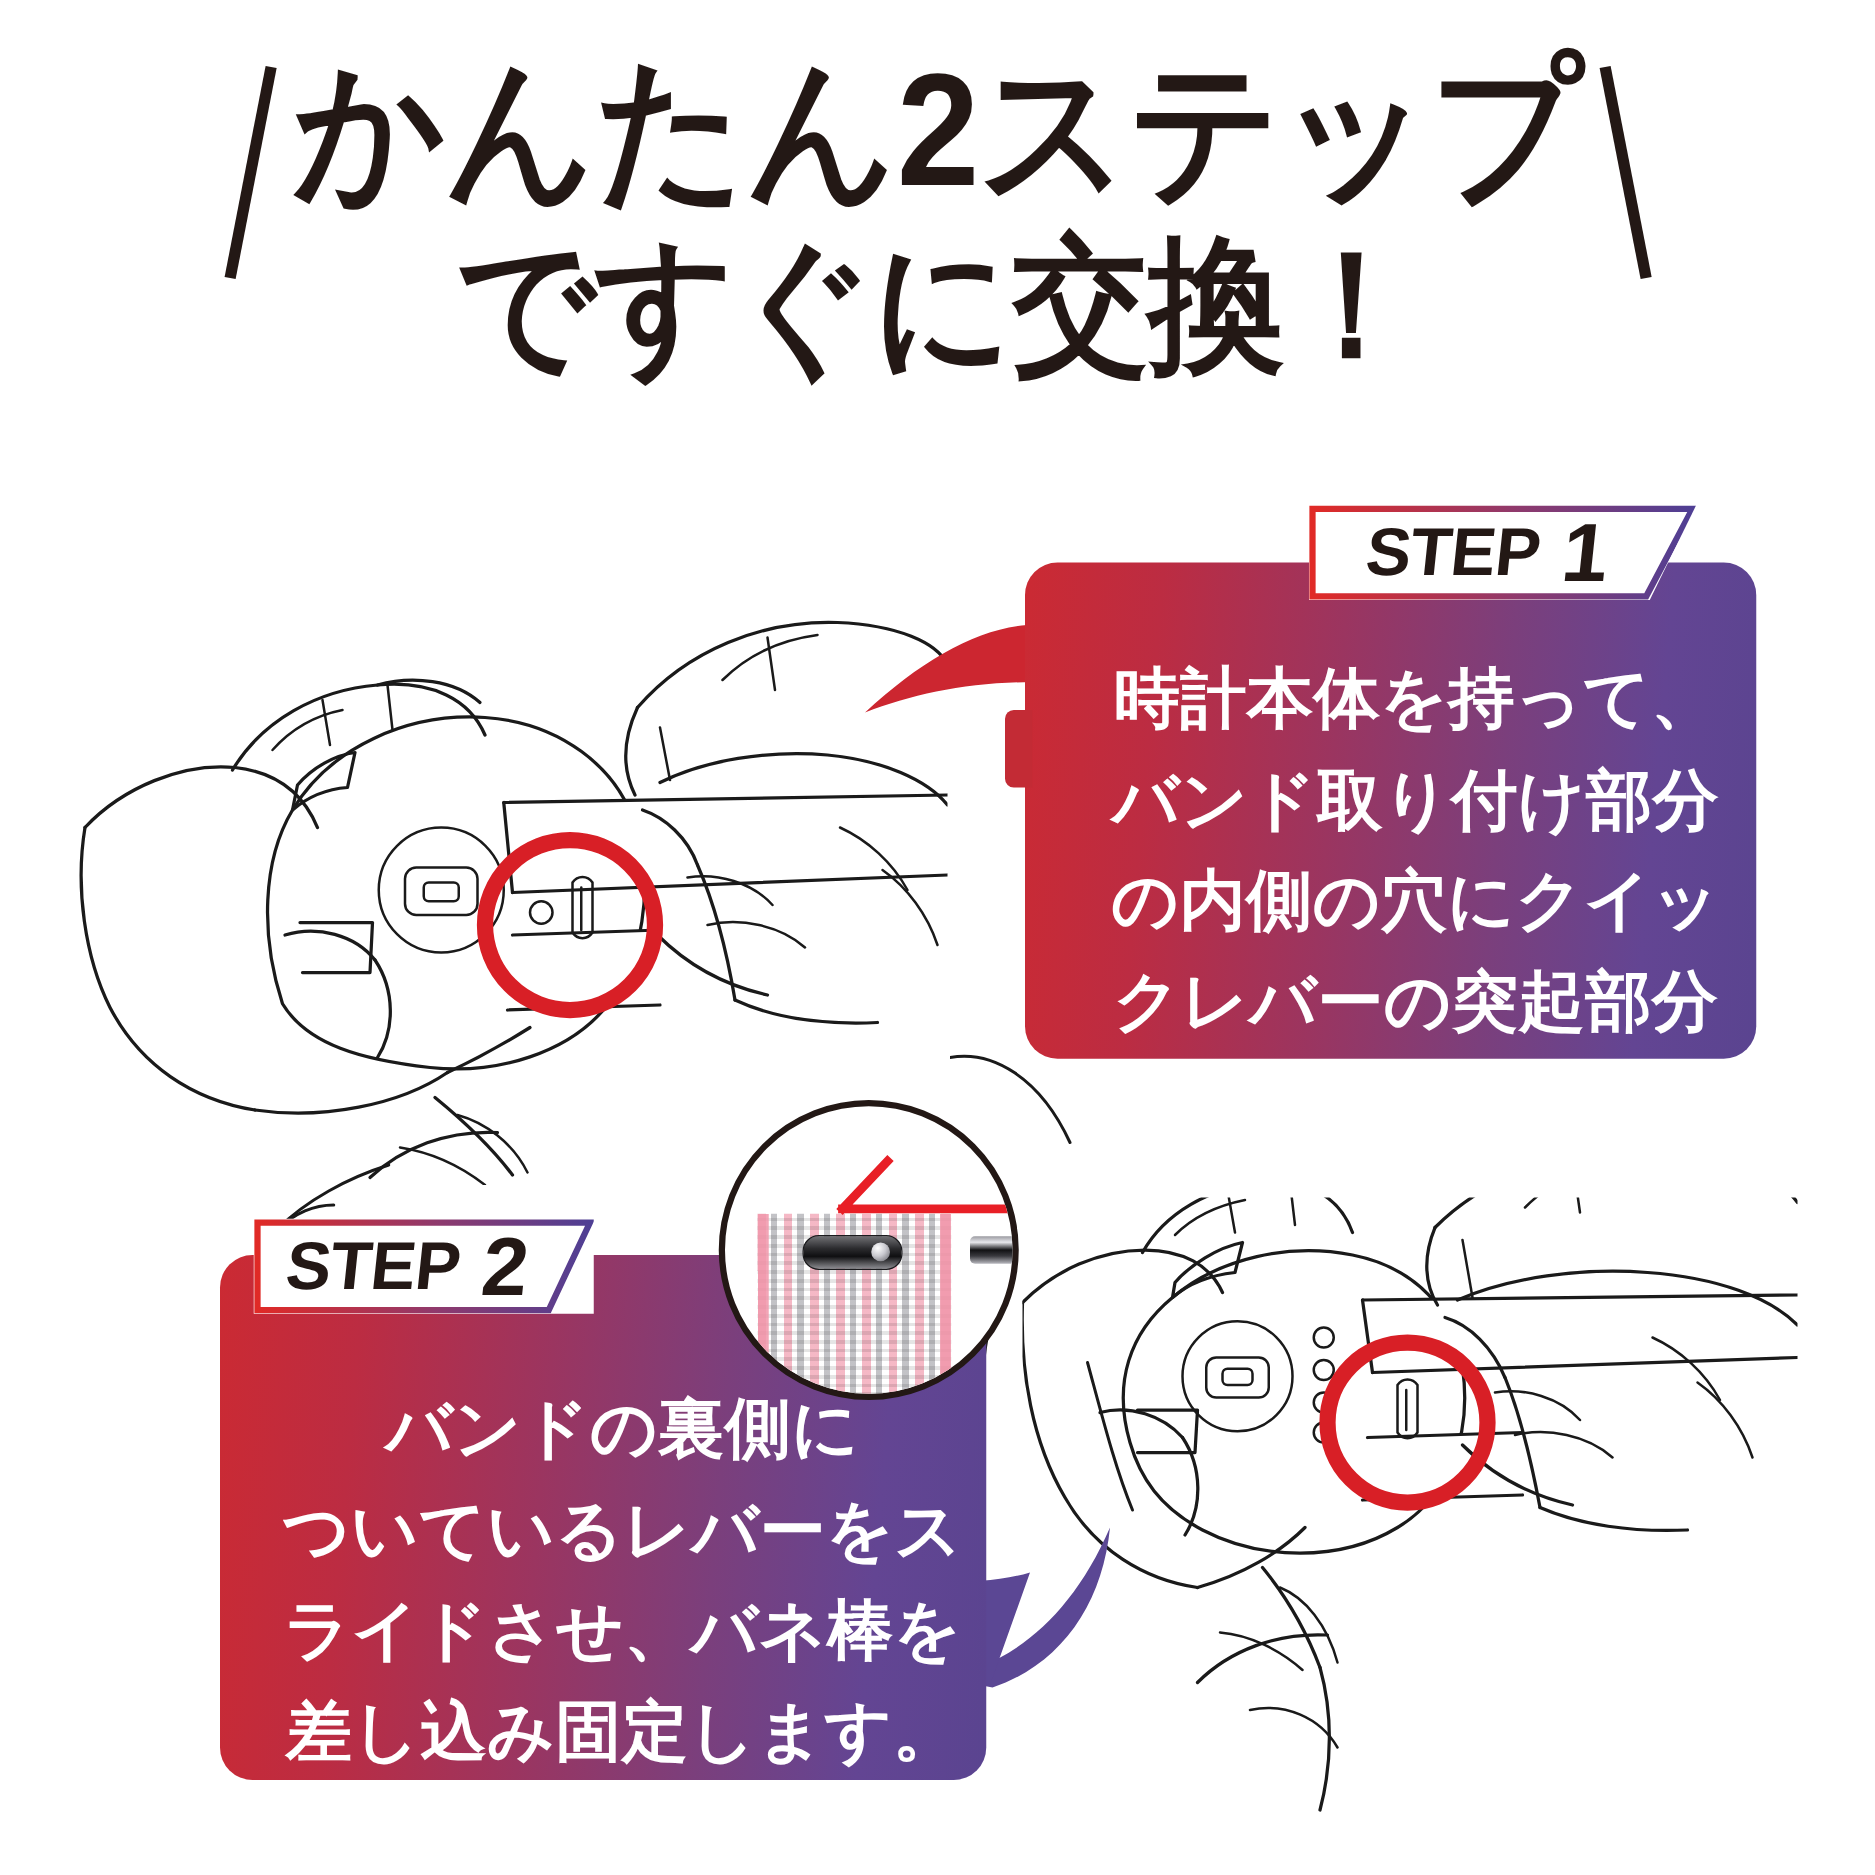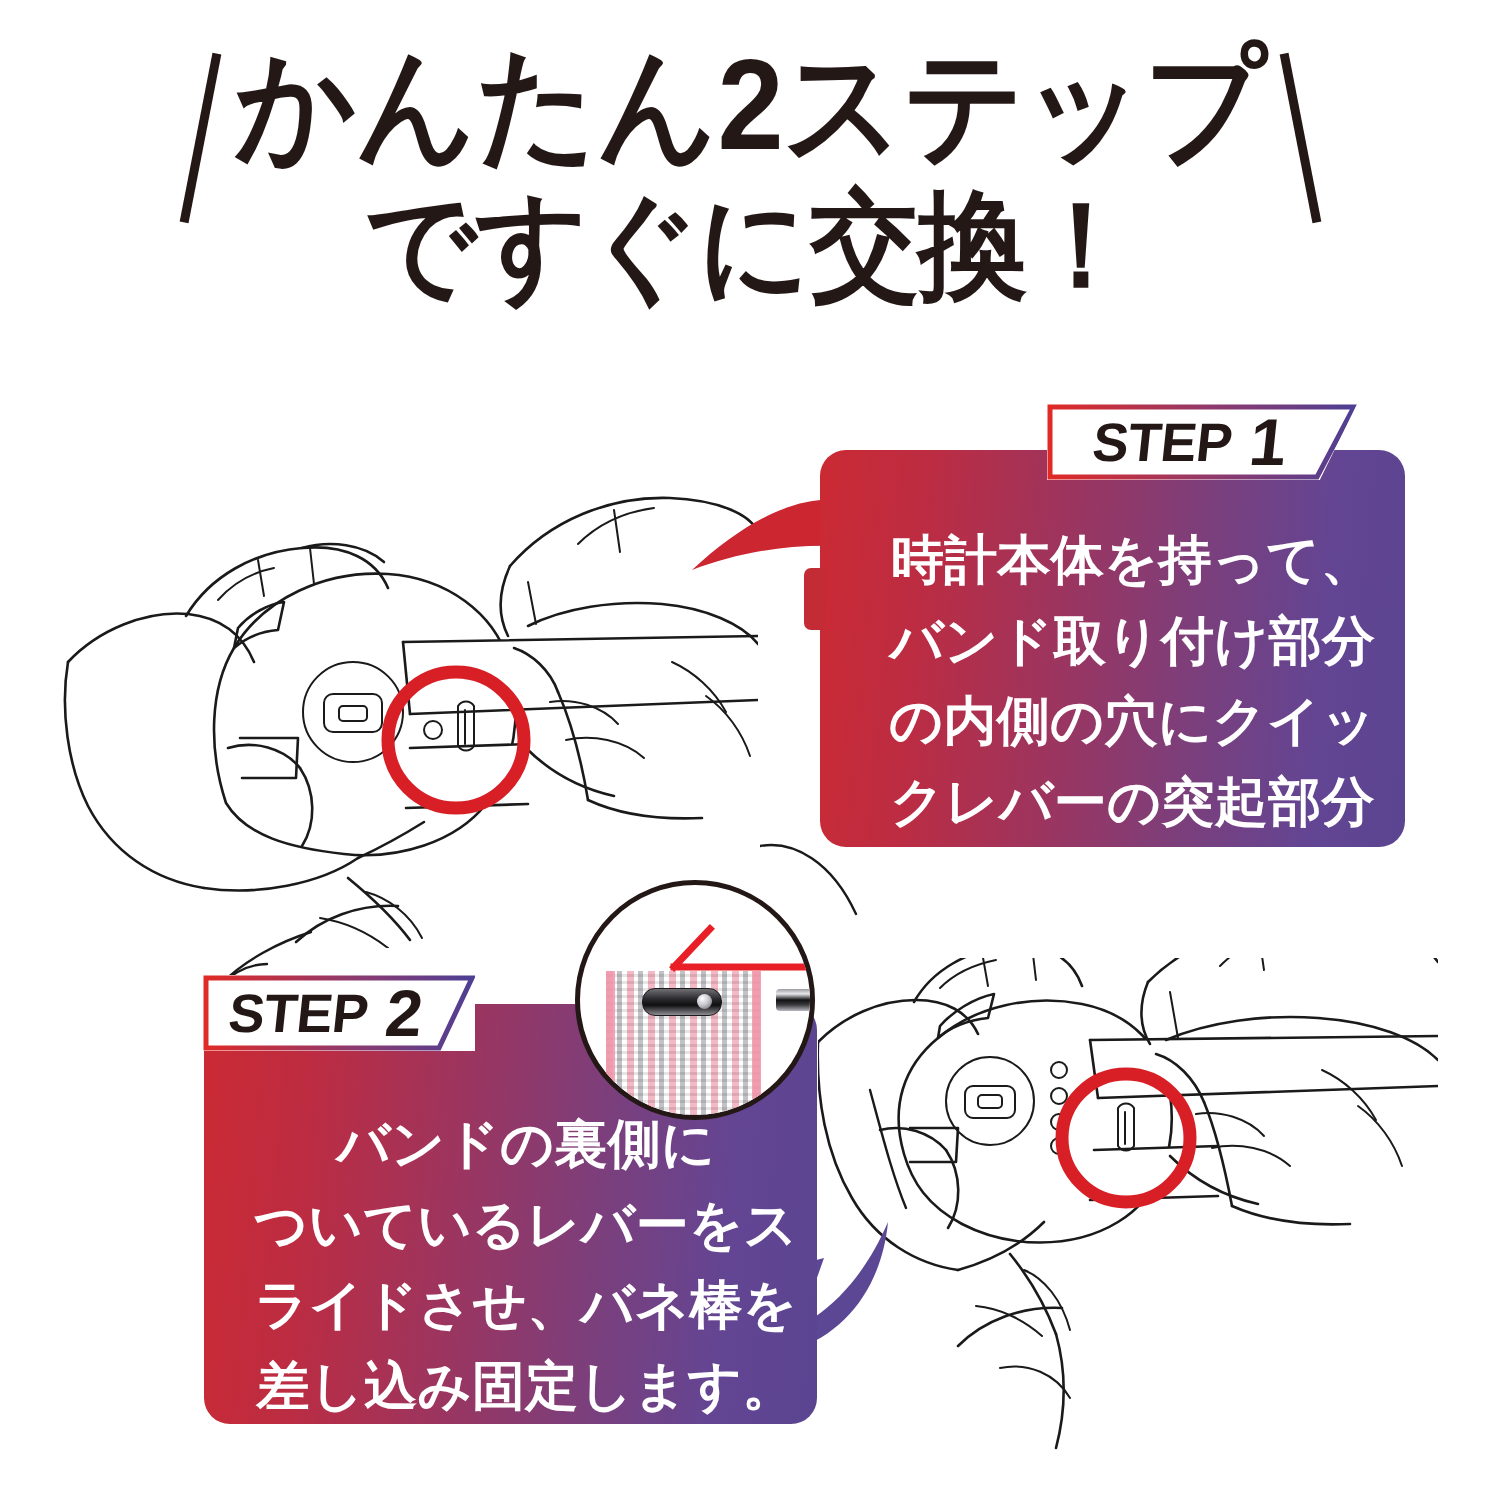--- a/index.html
+++ b/index.html
@@ -47,21 +47,21 @@
     font-weight:bold;
     font-size:53px;
     line-height:1.52;
     letter-spacing:0.005em;
     white-space:pre-line;
     text-align:center;
   }
   .step1-panel{left:820px;top:450px;width:585px;height:397px;}
   .step1-text{position:absolute;left:60px;top:70px;width:505px;}
 
-  .step2-panel{left:176px;top:1004px;width:613px;height:420px;margin-left:28px;}
+  .step2-panel{left:176px;top:1004px;width:613px;height:420px;}
   .step2-text{position:absolute;left:42px;top:100px;width:560px;}
 
   
   .panel-nub{
     position:absolute;left:-16px;top:118px;width:22px;height:62px;
     background:#c32b35;border-radius:7px 0 0 7px;
   }
 
   
   .tab{

